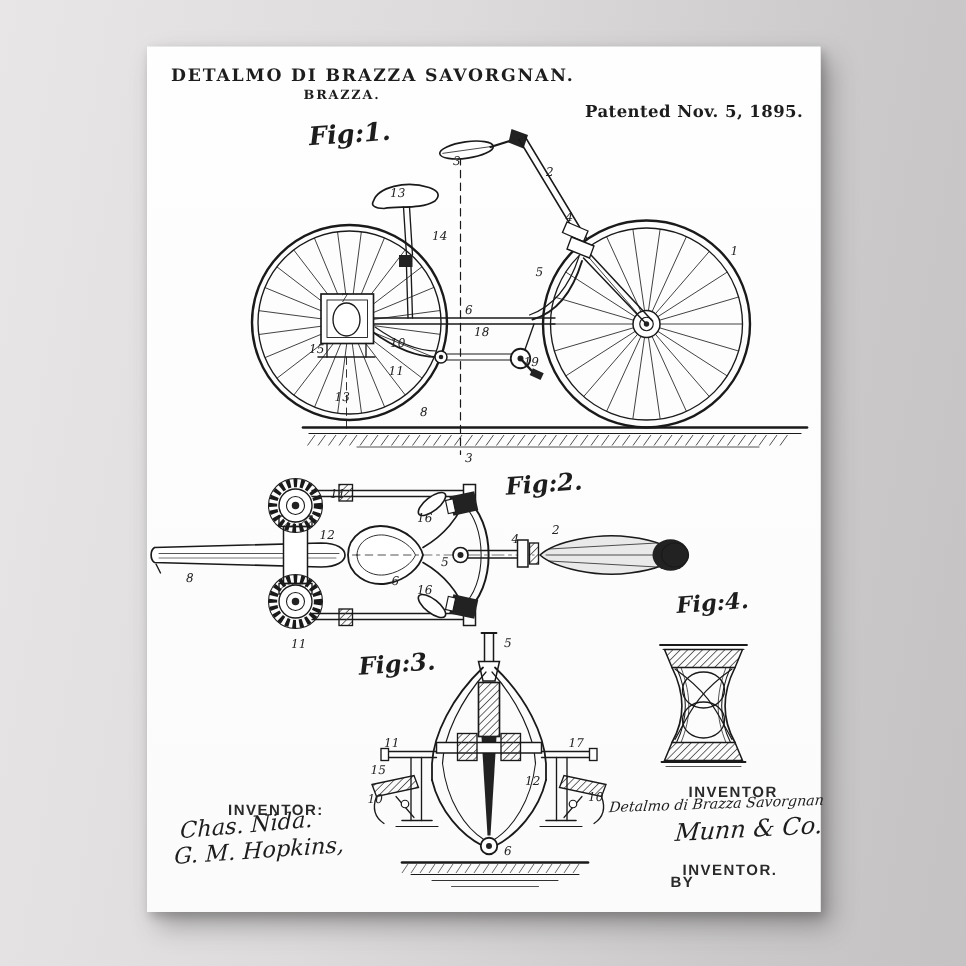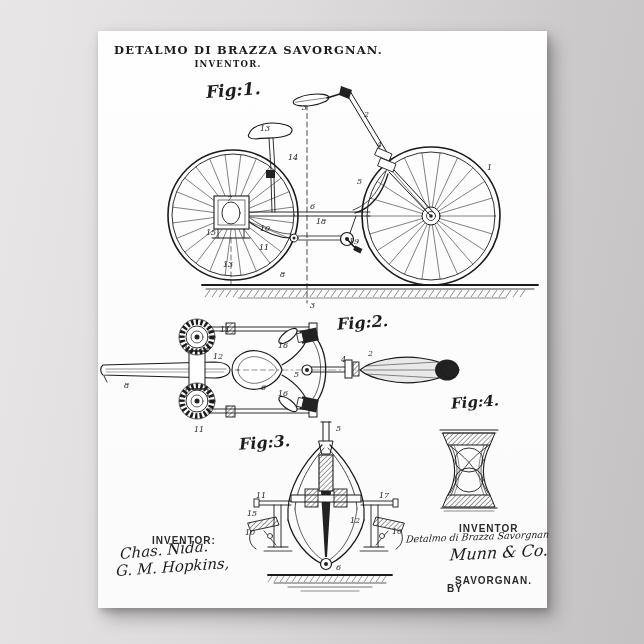--- a/index.html
+++ b/index.html
@@ -46,21 +46,22 @@
   .spoke line{stroke:#1a1a1a;stroke-width:.55}
   .htc line{stroke:#1a1a1a}
 </style>
 </head>
 <body>
 
 <div class="scene">
   <div class="poster">
 
     <div class="hdr-title">DETALMO DI BRAZZA SAVORGNAN.</div>
-    <div class="hdr-sub">INVENTOR.</div>
+    <div class="hdr-sub">BRAZZA.</div>
+    <div class="hdr-date">Patented Nov. 5, 1895.</div>
 
     <svg width="449" height="577" viewBox="0 0 449 577">
       <defs>
         <pattern id="hatch" width="3.5" height="3.5" patternTransform="rotate(45)" patternUnits="userSpaceOnUse">
           <line x1="0" y1="0" x2="0" y2="3.5" stroke="#3a3a3a" stroke-width="1"></line>
         </pattern>
       </defs>
 
       <g>
         <g>
@@ -489,15 +490,15 @@
     <div class="cap cap3">Fig:3.</div>
 
     <div class="smallcaps wit-label">INVENTOR:</div>
     <div class="sig sig1">Chas. Nida.</div>
     <div class="sig sig2">G. M. Hopkins,</div>
 
     <div class="smallcaps inv-label">INVENTOR</div>
     <div class="sig inv-sig">Detalmo di Brazza Savorgnan</div>
     <div class="smallcaps by-label">BY</div>
     <div class="sig att-sig">Munn &amp; Co.</div>
-    <div class="smallcaps att-label">SAVORGNAN.</div>
+    <div class="smallcaps att-label">INVENTOR.</div>
   </div>
 </div>
 
 </body></html>

